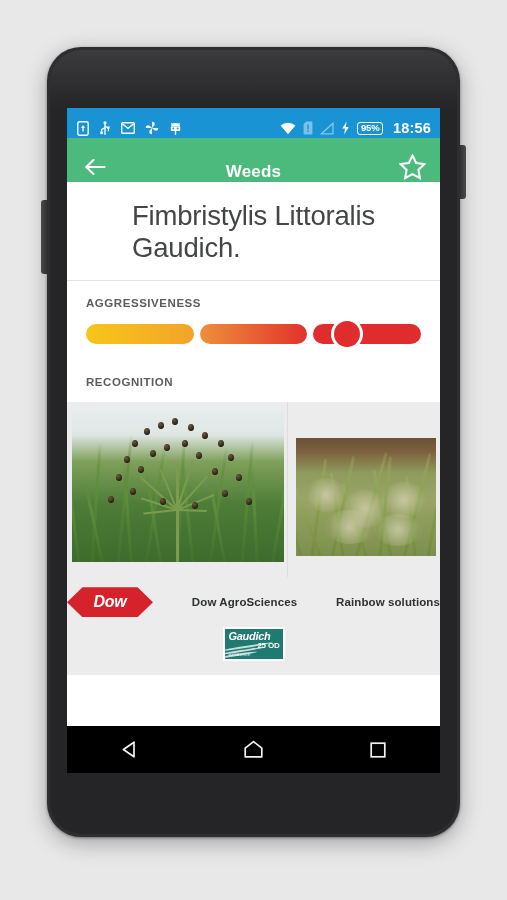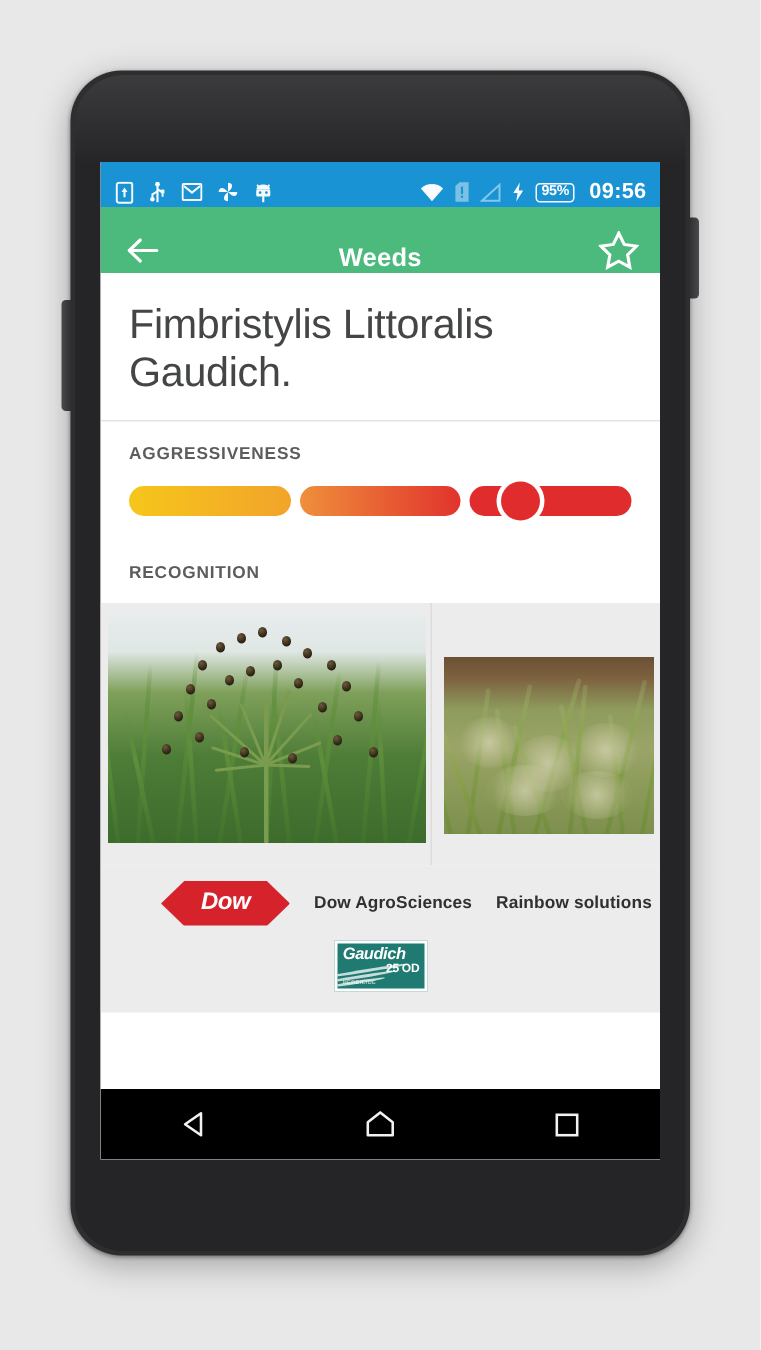--- a/index.html
+++ b/index.html
@@ -140,21 +140,21 @@
     z-index: 2;
   }
   #favorite-button { margin-left: auto; }
 
   
   #content-scroll {
     height: 591px;
     background: #ffffff;
     overflow: hidden;
   }
-  #title-block { padding: 18px 19px 16px 19px; }
+  #title-block { padding: 18px 19px 16px 19px; margin-left: 46px; }
   #species-name {
     font-size: 27.5px;
     line-height: 1.17;
     color: #444546;
     font-weight: normal;
     letter-spacing: -0.2px;
   }
   #species-taxonomy {
     margin-top: 11px;
     font-size: 13.5px;
@@ -271,23 +271,22 @@
 
   
   #sponsor-footer {
     background: #ececec;
     padding: 10px 0 14px 0;
     text-align: center;
   }
   #sponsor-row-1 {
     display: flex;
     align-items: center;
-    justify-content: center;
+    justify-content: space-between;
     gap: 16px;
-    margin-left: 35px;
   }
   #dow-logo {
     position: relative;
     width: 86px; height: 30px;
   }
   #dow-diamond {
     position: absolute;
     inset: 0;
     background: #d6222b;
     clip-path: polygon(0% 50%, 18% 0%, 82% 0%, 100% 50%, 82% 100%, 18% 100%);
@@ -422,21 +421,21 @@
         <rect x="4.3" y="3.4" width="1.4" height="5" fill="#1a93d4"></rect>
         <rect x="4.3" y="9.4" width="1.4" height="1.5" fill="#1a93d4"></rect>
       </svg>
       <svg class="sb-icon" width="14" height="13" viewBox="0 0 14 13">
         <path d="M13 1.2 V11.8 H1.4 Z" fill="none" stroke="#89c9e9" stroke-width="1.3"></path>
       </svg>
       <svg class="sb-icon" width="9" height="14" viewBox="0 0 9 14">
         <path d="M5.6 0.6 L1.2 7.6 H4 L3.2 13.4 L7.8 6 H4.8 Z" fill="#fff"></path>
       </svg>
       <div id="battery-pill">95%</div>
-      <div id="status-clock">09:56</div>
+      <div id="status-clock">18:56</div>
     </div>
   </div>
 
   <div id="app-bar">
     <div id="back-button">
       <svg width="22" height="18" viewBox="0 0 22 18">
         <path d="M20.5 9 H2.5 M9.5 2 L2.2 9 L9.5 16" fill="none" stroke="#fff" stroke-width="2.1" stroke-linecap="round" stroke-linejoin="round"></path>
       </svg>
     </div>
     <div id="app-bar-title">Weeds</div>

